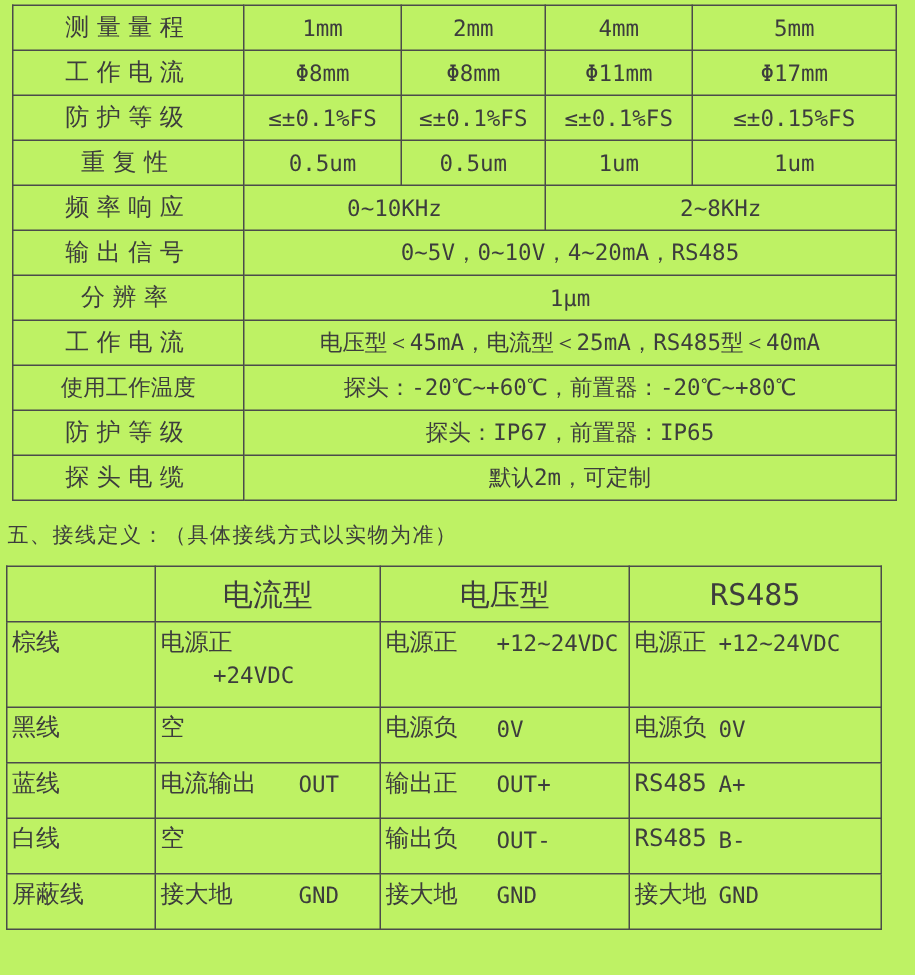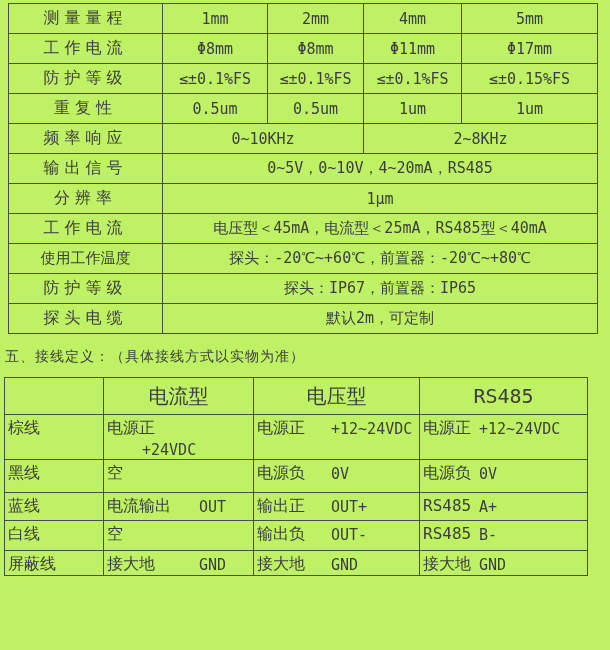--- a/index.html
+++ b/index.html
@@ -38,21 +38,21 @@
   
   .wiring{margin:8px 0 0 4px;width:583px;}
   .wiring th,.wiring td{border:1px solid #4b4b4b;}
   .wiring th{
     font-weight:normal;font-size:20px;
     text-align:center;vertical-align:middle;padding:0;
   }
   .wiring td{
     vertical-align:top;text-align:left;
     font-size:15px;
-    padding:3px 0 0 3px;
+    padding:3px 0 12px 3px;
   }
   .wiring td.wire{font-size:16px;}
   .wcell{display:flex;align-items:flex-start;}
   .wlabel{font-size:16px;flex:0 0 auto;}
   td.w2 .wlabel{width:92px;}
   td.w3 .wlabel{width:74px;}
   td.w4 .wlabel{width:56px;}
   .wval{font-size:15px;padding-top:2px;}
   .twoline{display:block;}
   .twoline .wval{display:block;padding-left:35px;padding-top:2px;}

